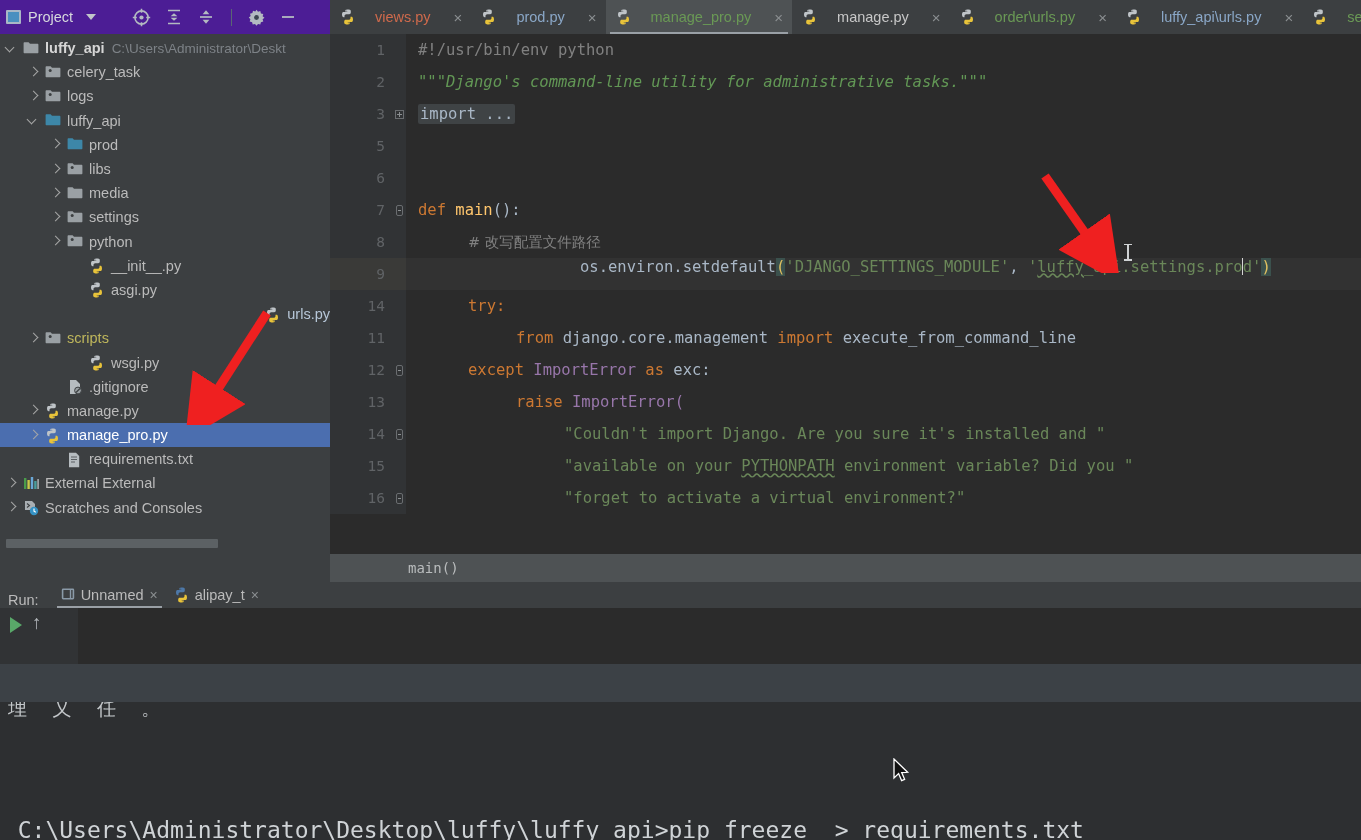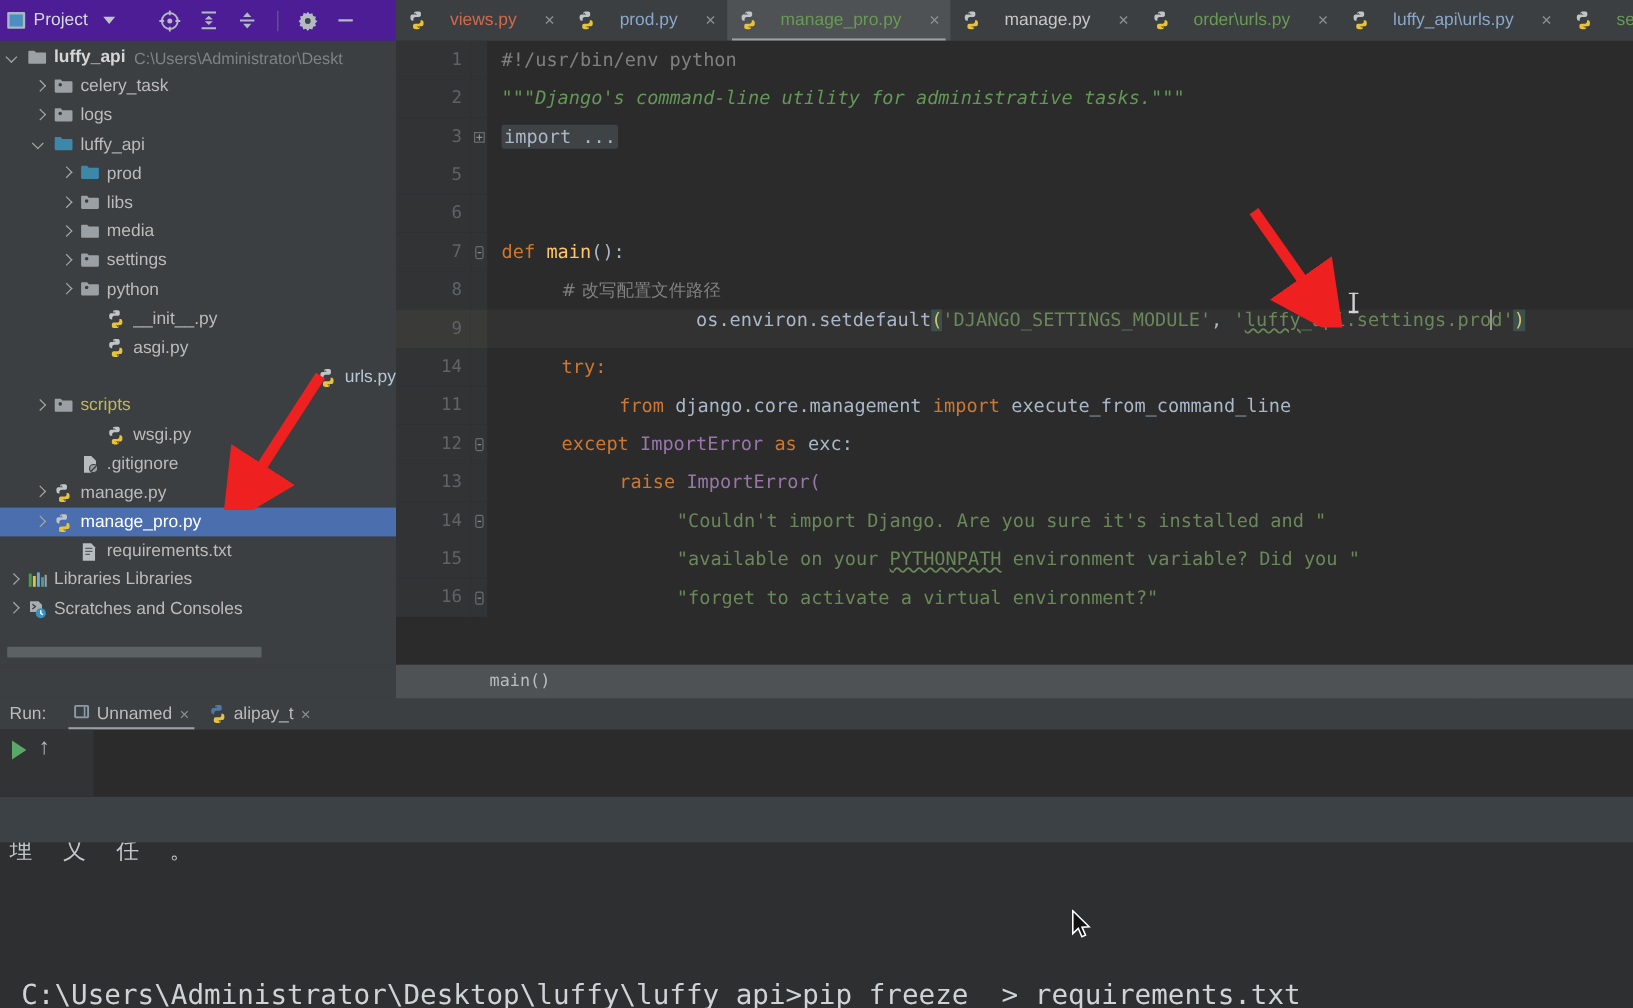--- a/index.html
+++ b/index.html
@@ -176,21 +176,21 @@
   .bread-left { width: 330px; flex: none; background: #3c3f41; height: 28px; }
   .bread-main {
     flex: 1; background: #4e5254; height: 28px; display: flex;
     align-items: center; padding-left: 78px;
     font-size: 14px; color: #b9bcbd; font-family: "DejaVu Sans Mono", monospace;
   }
 
   
   .runbar {
     height: 26px; width: 1227px; background: #3c3f41;
-    display: flex; align-items: center; padding-left: 8px; gap: 0px;
+    display: flex; align-items: flex-end; padding-left: 8px; gap: 0px;
   }
   .run-lbl { color: #bbbbbb; font-size: 14.5px; margin-right: 14px; }
   .rtab {
     display: flex; align-items: center; gap: 6px; padding: 0 8px;
     height: 26px; font-size: 14.5px; color: #bbbbbb; position: relative;
   }
   .rtab.active::after {
     content: ""; position: absolute; left: 4px; right: 4px; bottom: 0;
     height: 2px; background: #9aa0a6;
   }
@@ -553,21 +553,21 @@
           <span class="arrow r" style="margin-right: 6px;"></span>
           <span class="ticon">
             <svg width="17" height="15" viewBox="0 0 17 15">
               <rect x="1" y="2" width="2.4" height="11" fill="#4a9c4a"></rect>
               <rect x="4.4" y="4" width="2.4" height="9" fill="#c9c94a"></rect>
               <rect x="7.8" y="1" width="2.4" height="12" fill="#6aa8d8"></rect>
               <rect x="11.2" y="5" width="2.4" height="8" fill="#4a9c9c"></rect>
               <rect x="14.2" y="3" width="1.8" height="10" fill="#9aa0a4"></rect>
             </svg>
           </span>
-          <span class="tlabel">Libraries Libraries</span>
+          <span class="tlabel">External External</span>
         </div>
         <div class="trow" style="padding-left: 6px;">
           <span class="arrow r" style="margin-right: 6px;"></span>
           <span class="ticon">
             <svg width="17" height="16" viewBox="0 0 17 16">
               <path d="M2 1h7l3 3v6H2z" fill="#a8aeb2"></path>
               <path d="M4 3.5l2.5 2-2.5 2" stroke="#3c3f41" stroke-width="1.1" fill="none"></path>
               <circle cx="11" cy="11" r="4.2" fill="#3592c4"></circle>
               <path d="M11 8.6v2.6l1.8 1.1" stroke="#fff" stroke-width="1.2" fill="none"></path>
             </svg>

